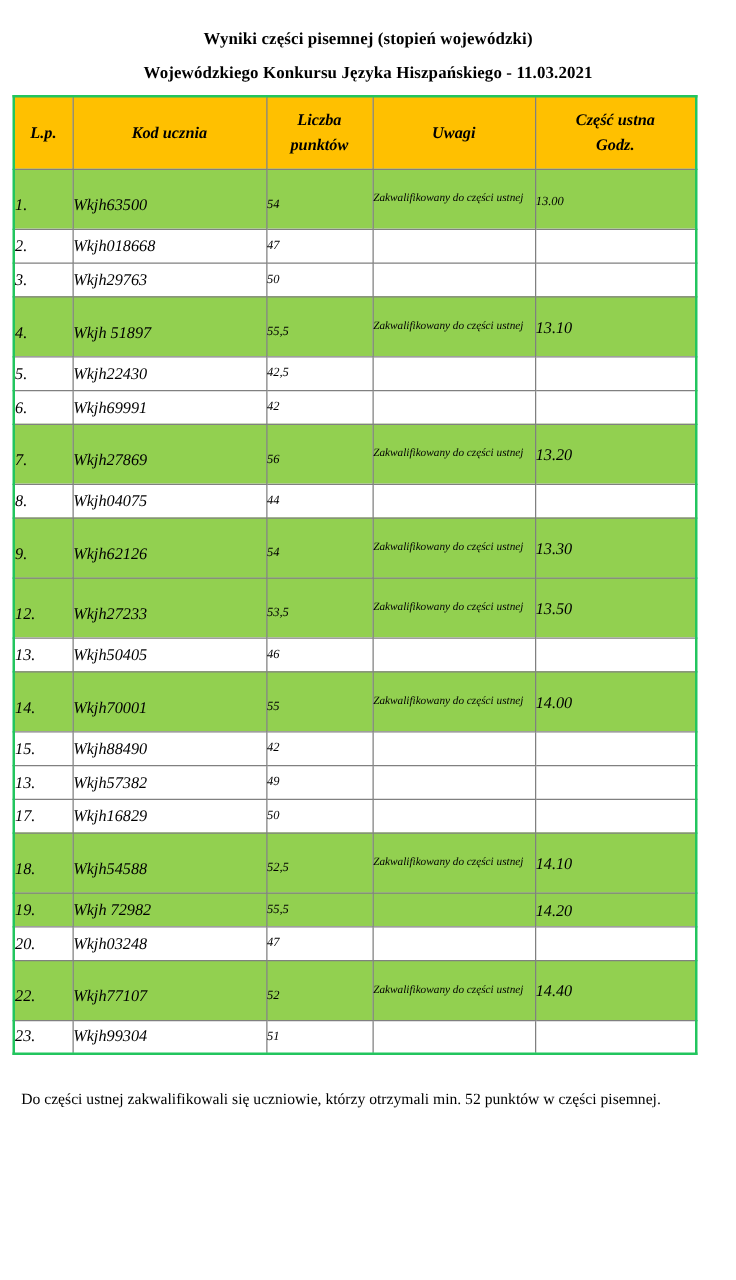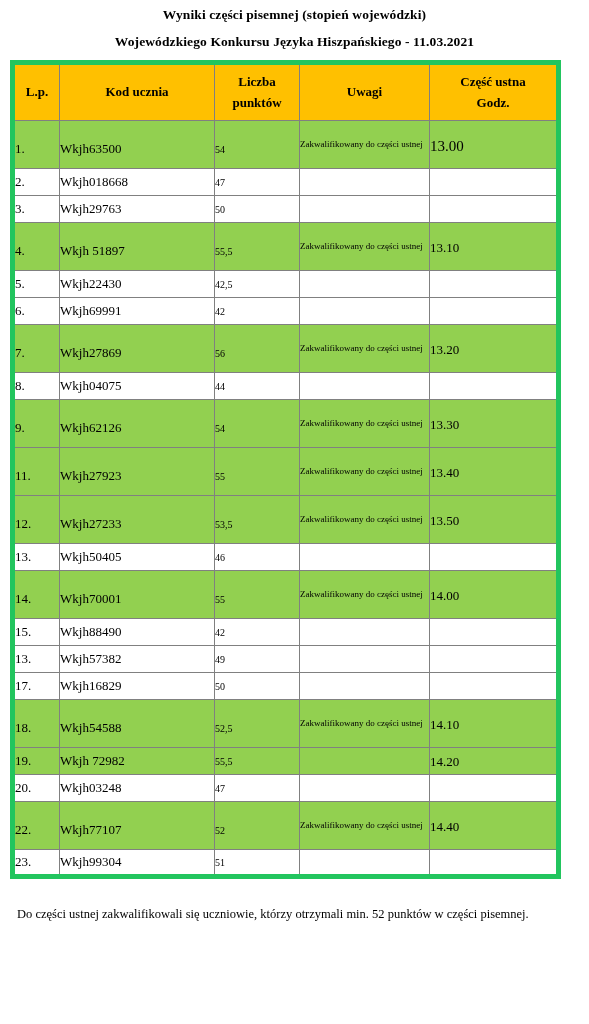--- a/index.html
+++ b/index.html
@@ -18,21 +18,21 @@
 
   .page {
     width: 589px;
     height: 1024px;
     position: relative;
     box-sizing: border-box;
   }
 
   
   .title-block {
-    padding-top: 6px;
+    padding-top: 22px;
   }
   .doc-title {
     text-align: center;
     font-weight: bold;
     font-size: 13.5px;
     line-height: 1.0;
     letter-spacing: 0.1px;
     margin: 0;
     padding: 2px 0 0 0;
   }
@@ -43,21 +43,22 @@
   
   .table-wrap {
     margin: 0;
     padding: 12px 33px 0 10px;
     box-sizing: border-box;
   }
   table.results {
     border-collapse: collapse;
     width: 546px;
     table-layout: fixed;
-    border: 5px solid #22c55e;
+    border: 2px solid #22c55e;
+    font-style: italic;
   }
   table.results col.c1 { width: 47px; }
   table.results col.c2 { width: 155px; }
   table.results col.c3 { width: 85px; }
   table.results col.c4 { width: 130px; }
   table.results col.c5 { width: 129px; }
 
   table.results th,
   table.results td {
     border: 1px solid #808080;
@@ -115,21 +116,21 @@
     padding-left: 5px;
     vertical-align: top;
   }
   td.col-time .time-text {
     display: block;
     font-size: 13px;
     padding-top: 3px;
     line-height: 1.1;
   }
   td.col-time .time-text.small {
-    font-size: 15px;
+    font-size: 10px;
     padding-top: 4px;
   }
   
   tbody tr.tall td.col-lp,
   tbody tr.tall td.col-code,
   tbody tr.tall td.col-points {
     vertical-align: middle;
     padding-top: 9px;
   }
 
@@ -259,29 +260,20 @@
           <tr class="row-green tall">
             <td class="col-lp">9.</td>
             <td class="col-code">Wkjh62126</td>
             <td class="col-points">54</td>
             <td class="col-note">Zakwalifikowany do części ustnej</td>
             <td class="col-time">
               <span class="time-text">13.30</span>
             </td>
           </tr>
           <tr class="row-green tall">
-            <td class="col-lp">11.</td>
-            <td class="col-code">Wkjh27923</td>
-            <td class="col-points">55</td>
-            <td class="col-note">Zakwalifikowany do części ustnej</td>
-            <td class="col-time">
-              <span class="time-text">13.40</span>
-            </td>
-          </tr>
-          <tr class="row-green tall">
             <td class="col-lp">12.</td>
             <td class="col-code">Wkjh27233</td>
             <td class="col-points">53,5</td>
             <td class="col-note">Zakwalifikowany do części ustnej</td>
             <td class="col-time">
               <span class="time-text">13.50</span>
             </td>
           </tr>
           <tr class="row-plain short">
             <td class="col-lp">13.</td>

